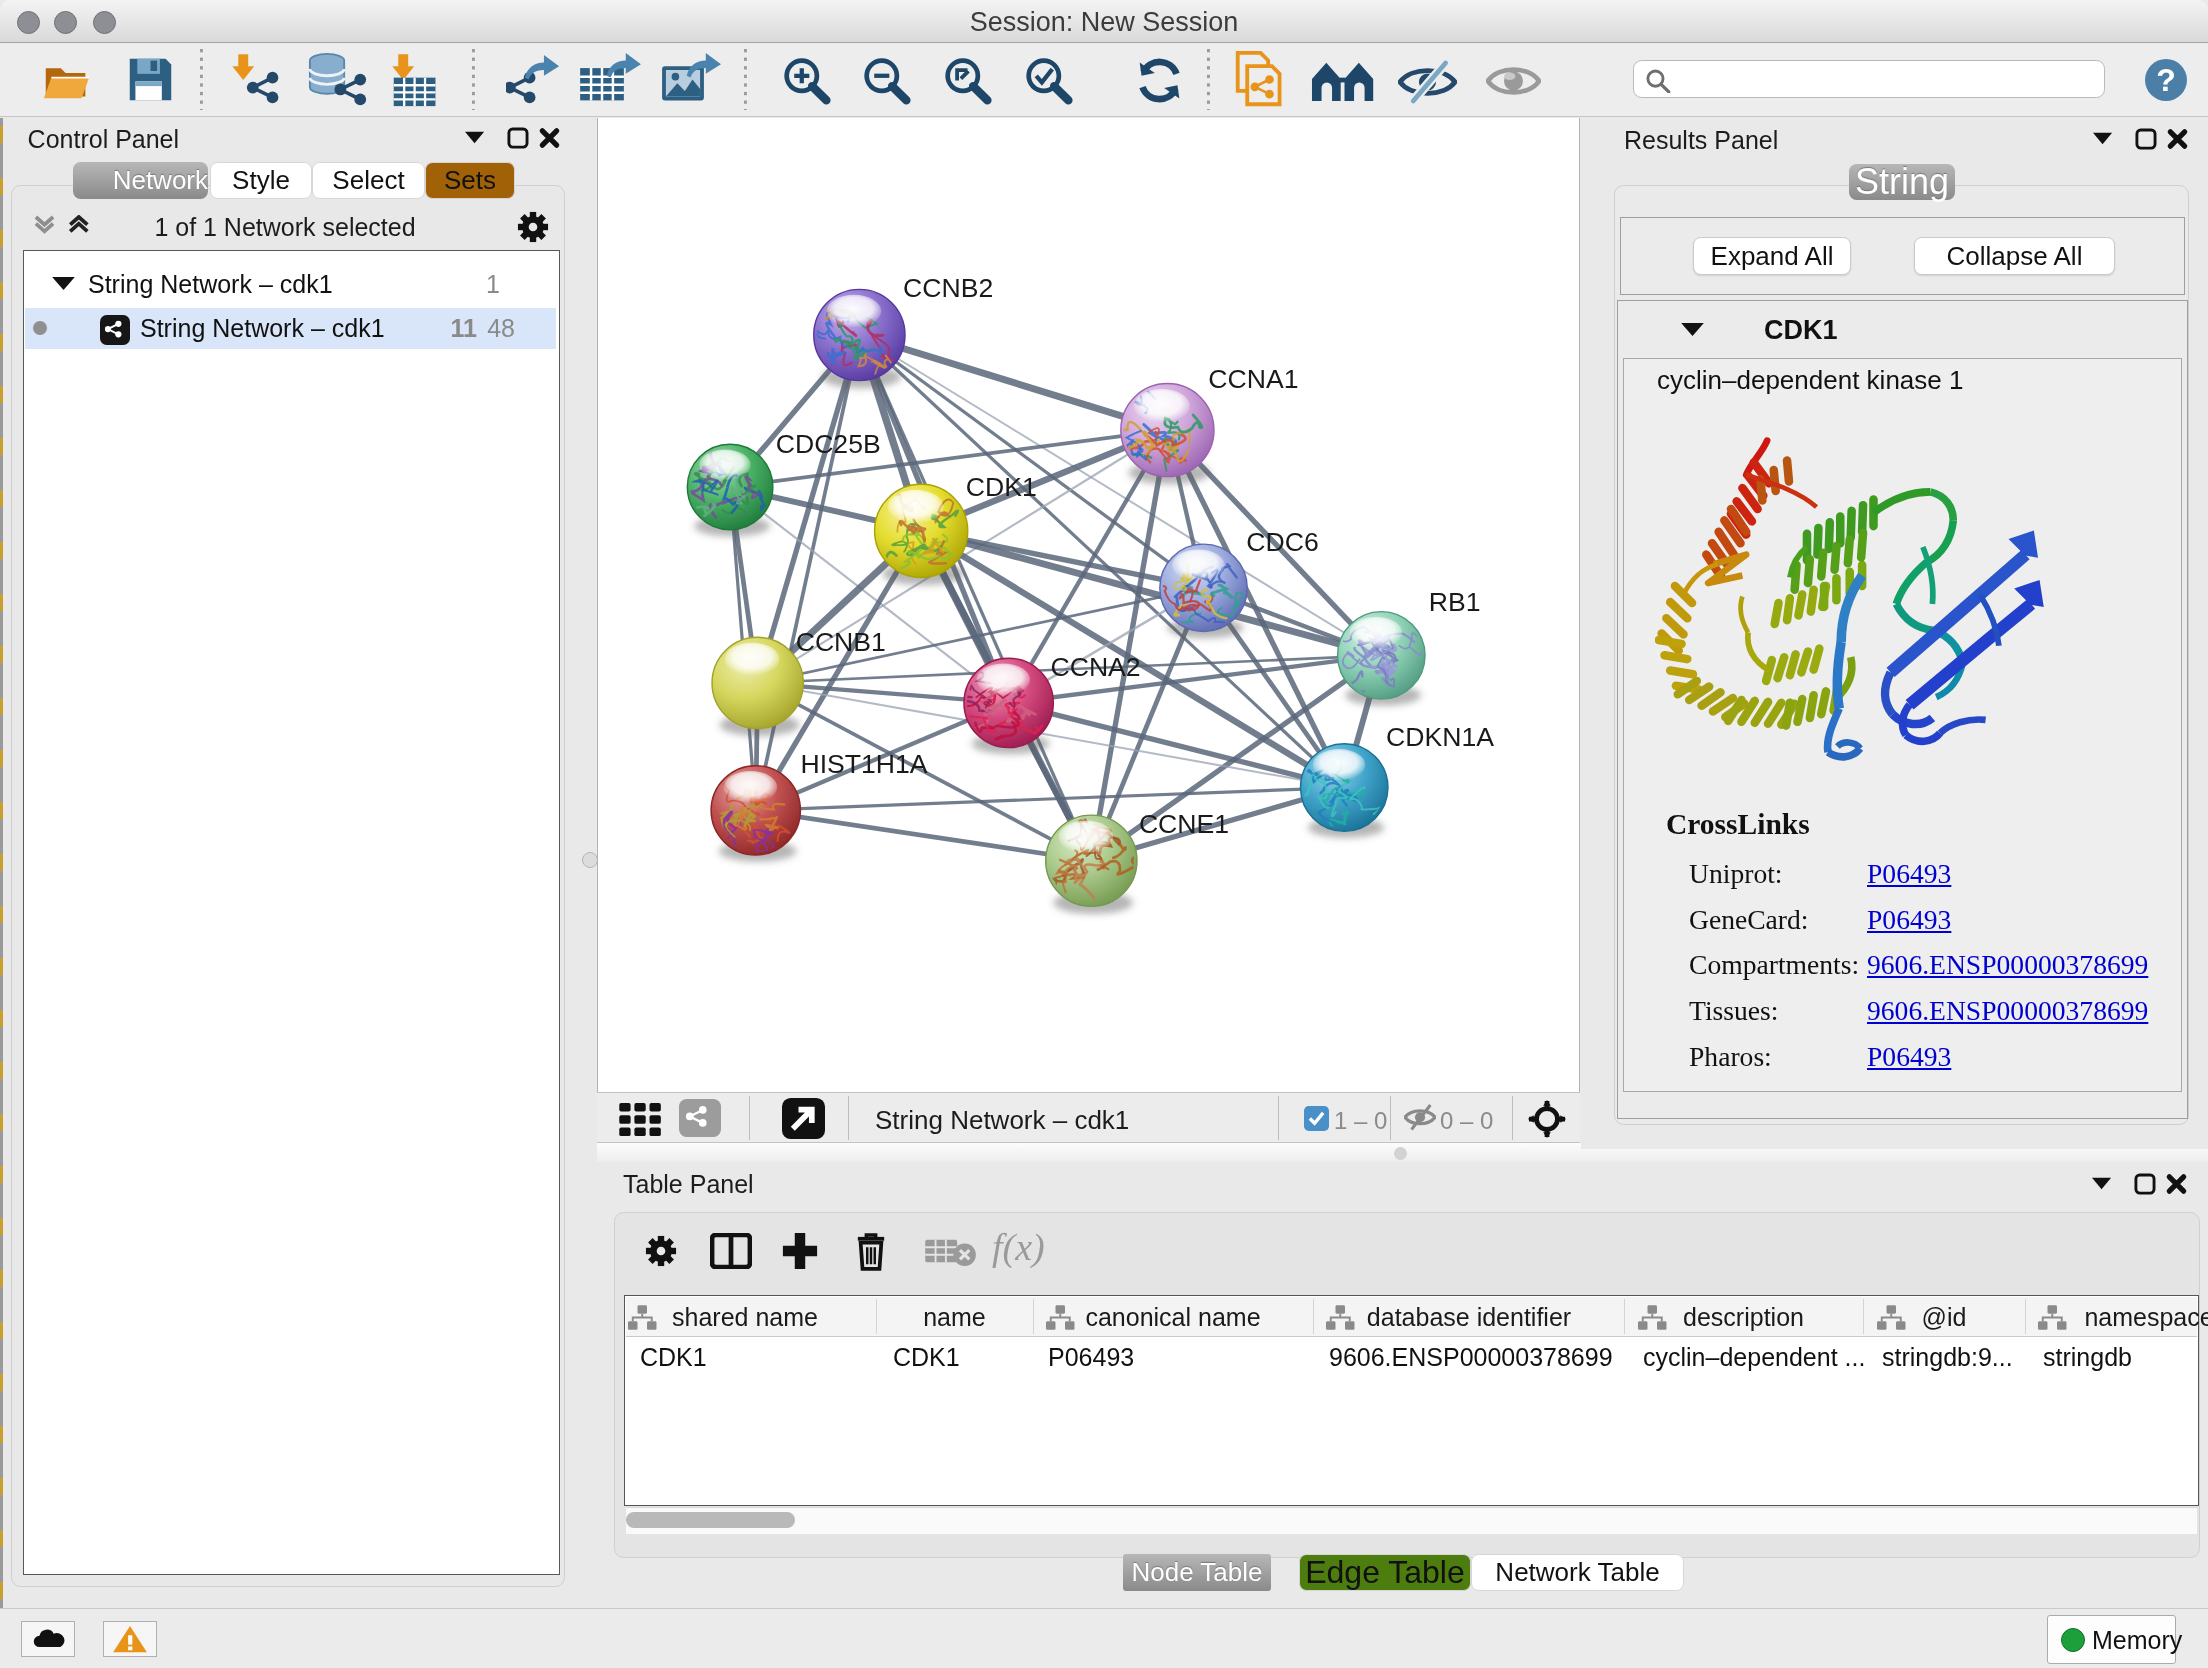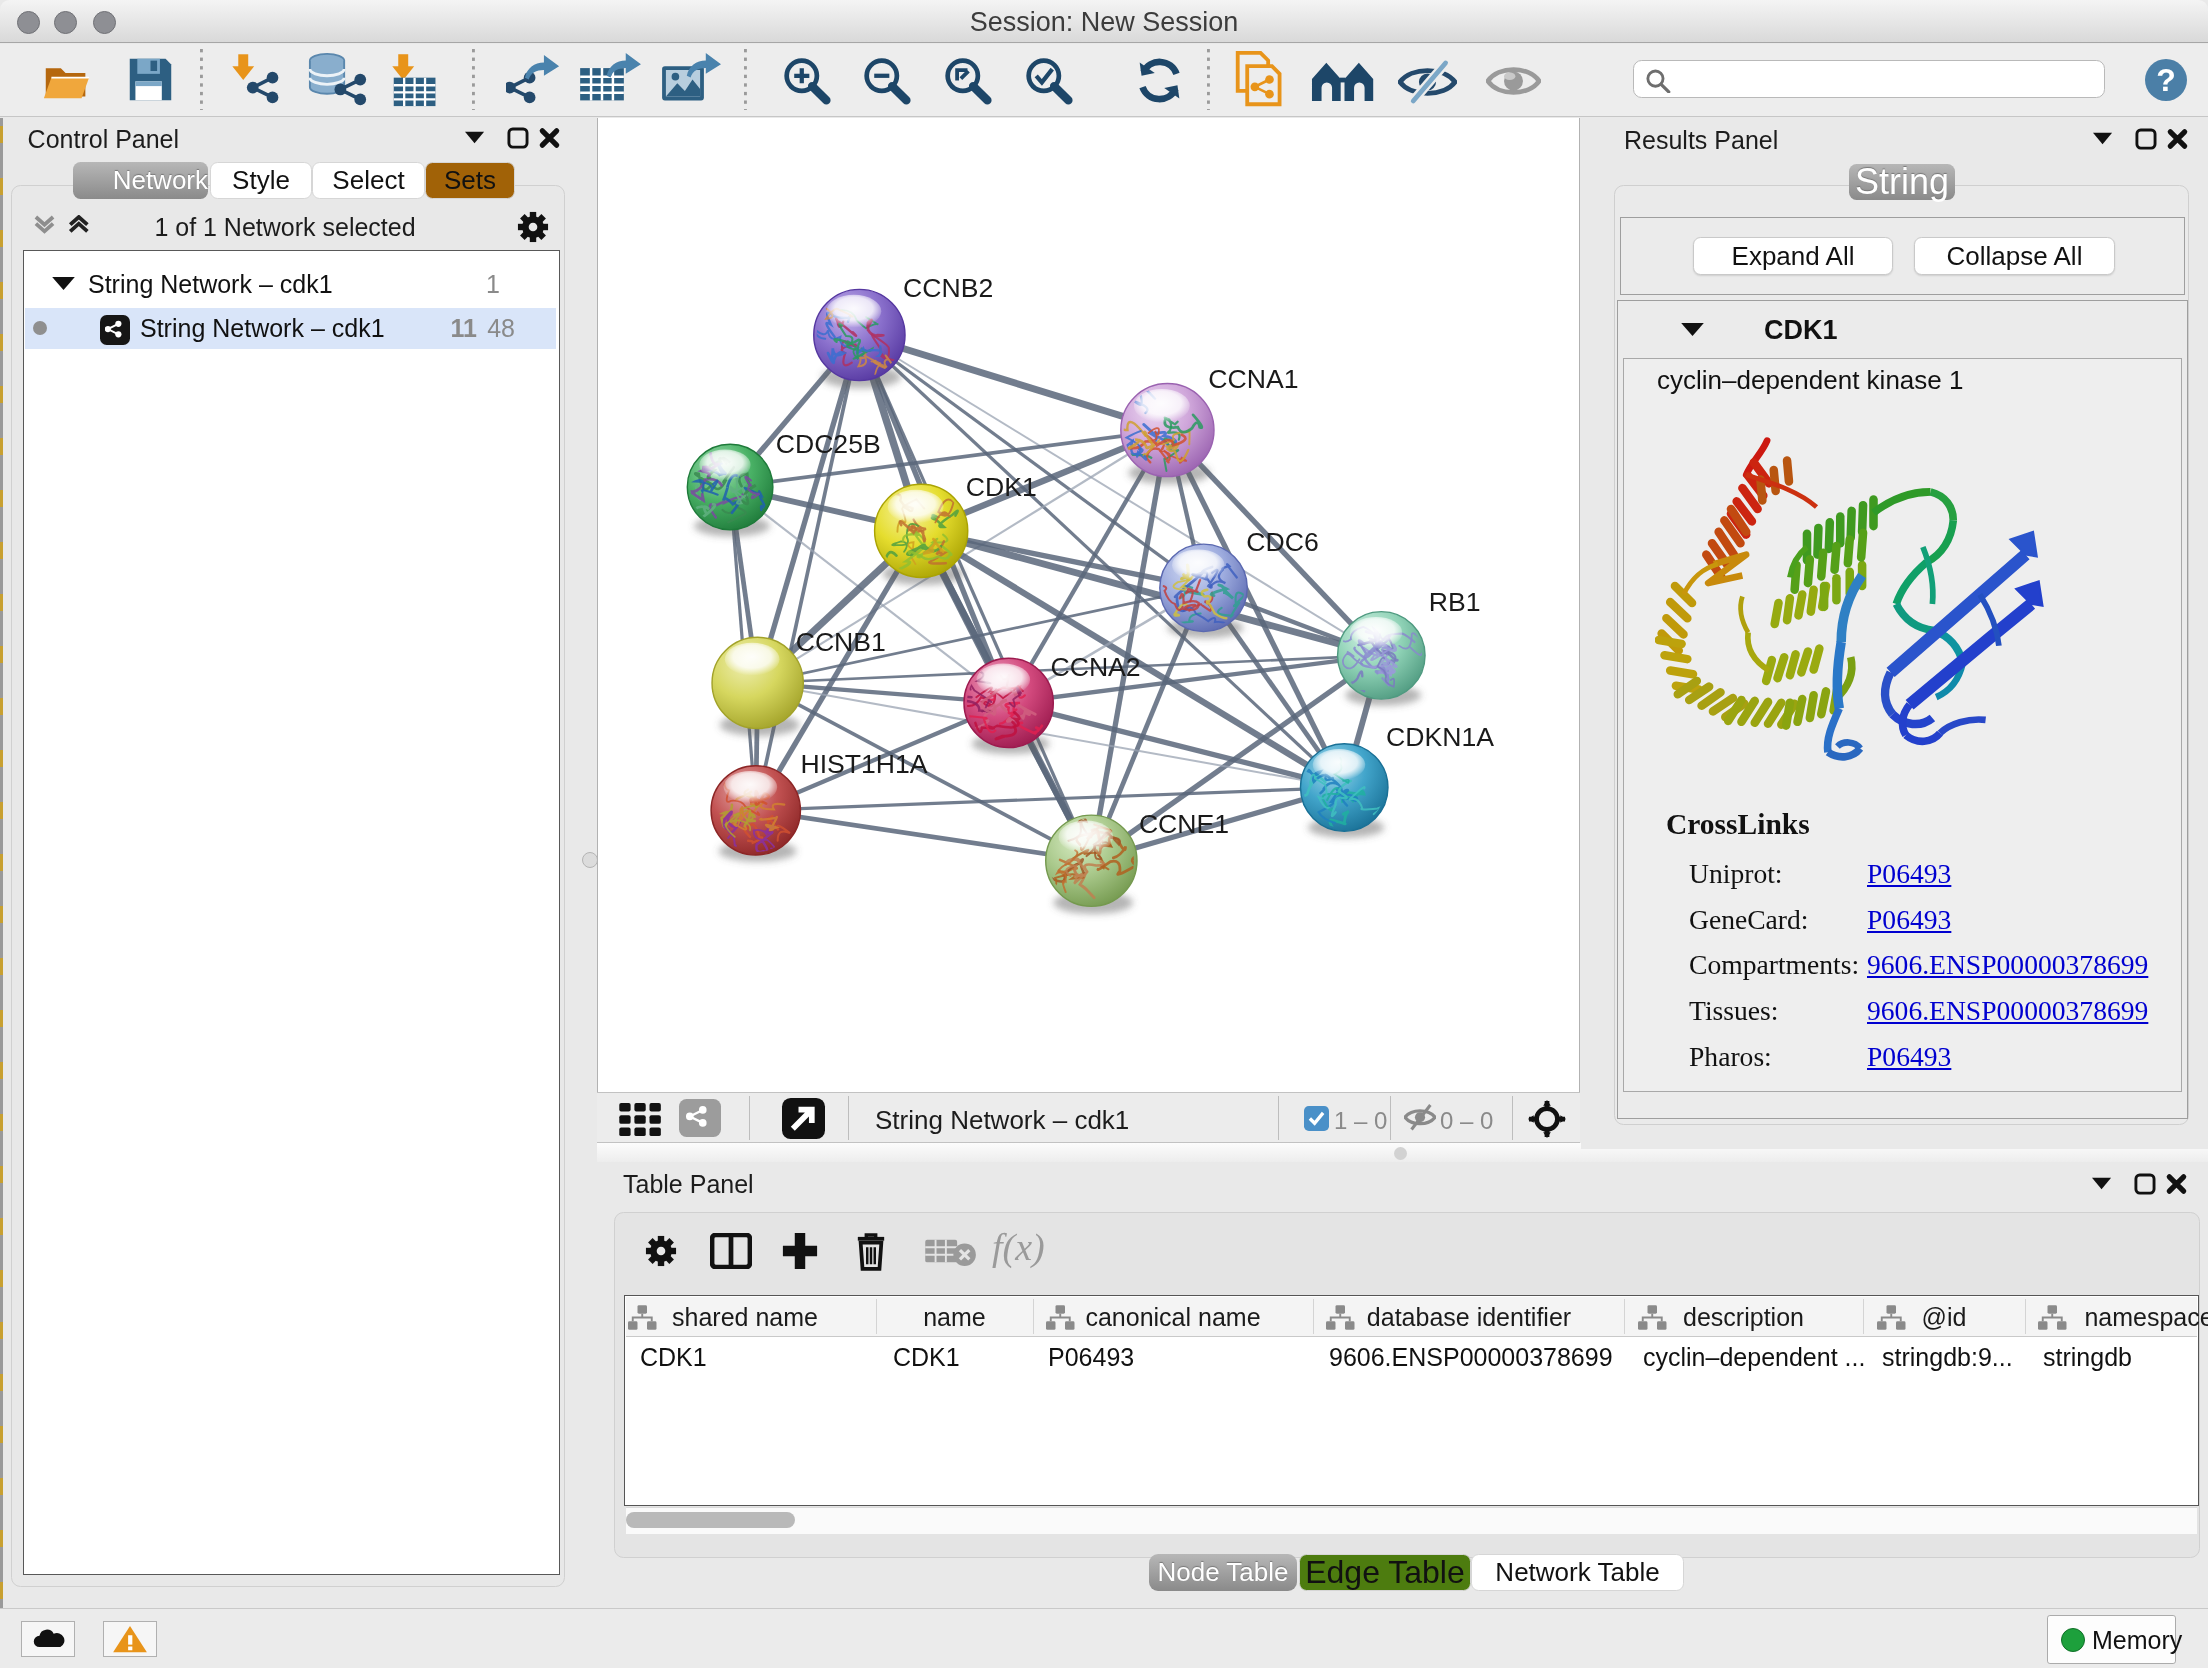--- a/index.html
+++ b/index.html
@@ -696,21 +696,21 @@
 <div class="abs" style="left:1581px;top:118px;width:628px;height:1031px;background:#e9e9e9;"></div>
 <div class="abs" style="left:1624px;top:126px;font-size:25px;color:#1c1c1c;">Results Panel</div>
 <svg class="abs" style="left:2093px;top:128px;" width="105" height="23" viewBox="0 0 110 24">
     <path d="M0 5 L20 5 L10 17 Z" fill="#111"></path>
     <rect x="46" y="2" width="19" height="19" rx="4" fill="none" stroke="#111" stroke-width="3"></rect>
     <path d="M81 4 L96 19 M96 4 L81 19" stroke="#111" stroke-width="5.5" stroke-linecap="round"></path>
   </svg>
 <div class="abs" style="left:1614px;top:185px;width:575px;height:940px;background:#eaeaea;border:1.9px solid #cfcfcf;border-radius:9.5px;box-sizing:border-box;"></div>
 <div class="abs" style="left:1849px;top:164px;width:106px;height:36px;background:linear-gradient(#b7b7b7,#8a8a8a);border-radius:7.6px;color:#fff;font-size:36px;text-align:center;line-height:36px;text-shadow:0 -1px 1px #777;">String</div>
 <div class="abs" style="left:1620px;top:217px;width:565px;height:78px;border:1.9px solid #9e9e9e;box-sizing:border-box;background:#ebebeb;"></div>
-<div class="abs" style="left:1693px;top:237px;width:200px;height:38px;background:#fff;border:1px solid #c9c9c9;border-radius:7.6px;box-sizing:border-box;font-size:26px;color:#111;text-align:center;line-height:36px;box-shadow:0 1px 1.9px rgba(0,0,0,0.12);">Expand All</div>
+<div class="abs" style="left:1693px;top:237px;width:158px;height:38px;background:#fff;border:1px solid #c9c9c9;border-radius:7.6px;box-sizing:border-box;font-size:26px;color:#111;text-align:center;line-height:36px;box-shadow:0 1px 1.9px rgba(0,0,0,0.12);">Expand All</div>
 <div class="abs" style="left:1914px;top:237px;width:201px;height:38px;background:#fff;border:1px solid #c9c9c9;border-radius:7.6px;box-sizing:border-box;font-size:26px;color:#111;text-align:center;line-height:36px;box-shadow:0 1px 1.9px rgba(0,0,0,0.12);">Collapse All</div>
 <div class="abs" style="left:1617px;top:300px;width:571px;height:819px;border:1.9px solid #9e9e9e;box-sizing:border-box;background:#ebebeb;"></div>
 <svg class="abs" style="left:1680px;top:321px;" width="25" height="17" viewBox="0 0 26 18">
     <path d="M1 2 L25 2 L13 16 Z" fill="#111"></path>
   </svg>
 <div class="abs" style="left:1764px;top:315px;font-size:27px;font-weight:bold;color:#111;">CDK1</div>
 <div class="abs" style="left:1623px;top:358px;width:559px;height:734px;border:1px solid #a8a8a8;box-sizing:border-box;background:#eeeeee;"></div>
 <div class="abs" style="left:1657px;top:365px;font-size:26px;color:#111;">cyclin–dependent kinase 1</div>
 <svg class="abs" style="left:1655px;top:433px;" width="399" height="342" viewBox="0 0 420 360">
     <g fill="none">
@@ -930,21 +930,21 @@
 <div class="abs" style="left:2025px;top:1303px;width:248px;overflow:hidden;text-align:center;font-size:25px;color:#1a1a1a;white-space:nowrap;">namespace</div>
 <div class="abs" style="left:640px;top:1343px;font-size:25px;color:#111;white-space:nowrap;">CDK1</div>
 <div class="abs" style="left:893px;top:1343px;font-size:25px;color:#111;white-space:nowrap;">CDK1</div>
 <div class="abs" style="left:1048px;top:1343px;font-size:25px;color:#111;white-space:nowrap;">P06493</div>
 <div class="abs" style="left:1329px;top:1343px;font-size:25px;color:#111;white-space:nowrap;">9606.ENSP00000378699</div>
 <div class="abs" style="left:1643px;top:1343px;font-size:25px;color:#111;white-space:nowrap;">cyclin–dependent ...</div>
 <div class="abs" style="left:1882px;top:1343px;font-size:25px;color:#111;white-space:nowrap;">stringdb:9...</div>
 <div class="abs" style="left:2043px;top:1343px;font-size:25px;color:#111;white-space:nowrap;">stringdb</div>
 <div class="abs" style="left:626px;top:1507px;width:1571px;height:26px;background:#fafafa;border-top:1px solid #dadada;"></div>
 <div class="abs" style="left:626px;top:1512px;width:169px;height:16px;background:#b9b9b9;border-radius:8.6px;"></div>
-<div class="abs" style="left:1123px;top:1554px;width:148px;height:37px;background:linear-gradient(#b7b7b7,#8a8a8a);border-radius:9px;color:#fff;font-size:26px;text-align:center;line-height:37px;text-shadow:0 -1px 1px #777;margin-left:26px;">Node Table</div>
+<div class="abs" style="left:1123px;top:1554px;width:148px;height:37px;background:linear-gradient(#b7b7b7,#8a8a8a);border-radius:3px;color:#fff;font-size:26px;text-align:center;line-height:37px;text-shadow:0 -1px 1px #777;">Node Table</div>
 <div class="abs" style="left:1299px;top:1554px;width:170px;height:35px;background:#4d7c0f;border:1px solid #d6d6d6;border-radius:7.6px;color:#111;font-size:32px;text-align:center;line-height:35px;">Edge Table</div>
 <div class="abs" style="left:1471px;top:1554px;width:211px;height:35px;background:#fff;border:1px solid #d6d6d6;border-radius:7.6px;color:#111;font-size:26px;text-align:center;line-height:35px;">Network Table</div>
 <div class="abs" style="left:0;top:1608px;width:2208px;height:60px;background:#ebebeb;border-top:1px solid #c9c9c9;"></div>
 <div class="abs" style="left:21px;top:1621px;width:54px;height:36px;background:#f6f6f6;border:1px solid #b0b0b0;box-sizing:border-box;"></div>
 <svg class="abs" style="left:30px;top:1628px;" width="36" height="23" viewBox="0 0 38 24">
     <path d="M10 20 A6 6 0 0 1 10 8 A8 8 0 0 1 25 6 A7 7 0 0 1 32 20 Z" fill="#111"></path>
   </svg>
 <div class="abs" style="left:103px;top:1621px;width:54px;height:36px;background:#f6f6f6;border:1px solid #b0b0b0;box-sizing:border-box;"></div>
 <svg class="abs" style="left:112px;top:1624px;" width="36" height="30" viewBox="0 0 38 32">
     <path d="M19 2 L37 30 L1 30 Z" fill="#e8941a"></path>

